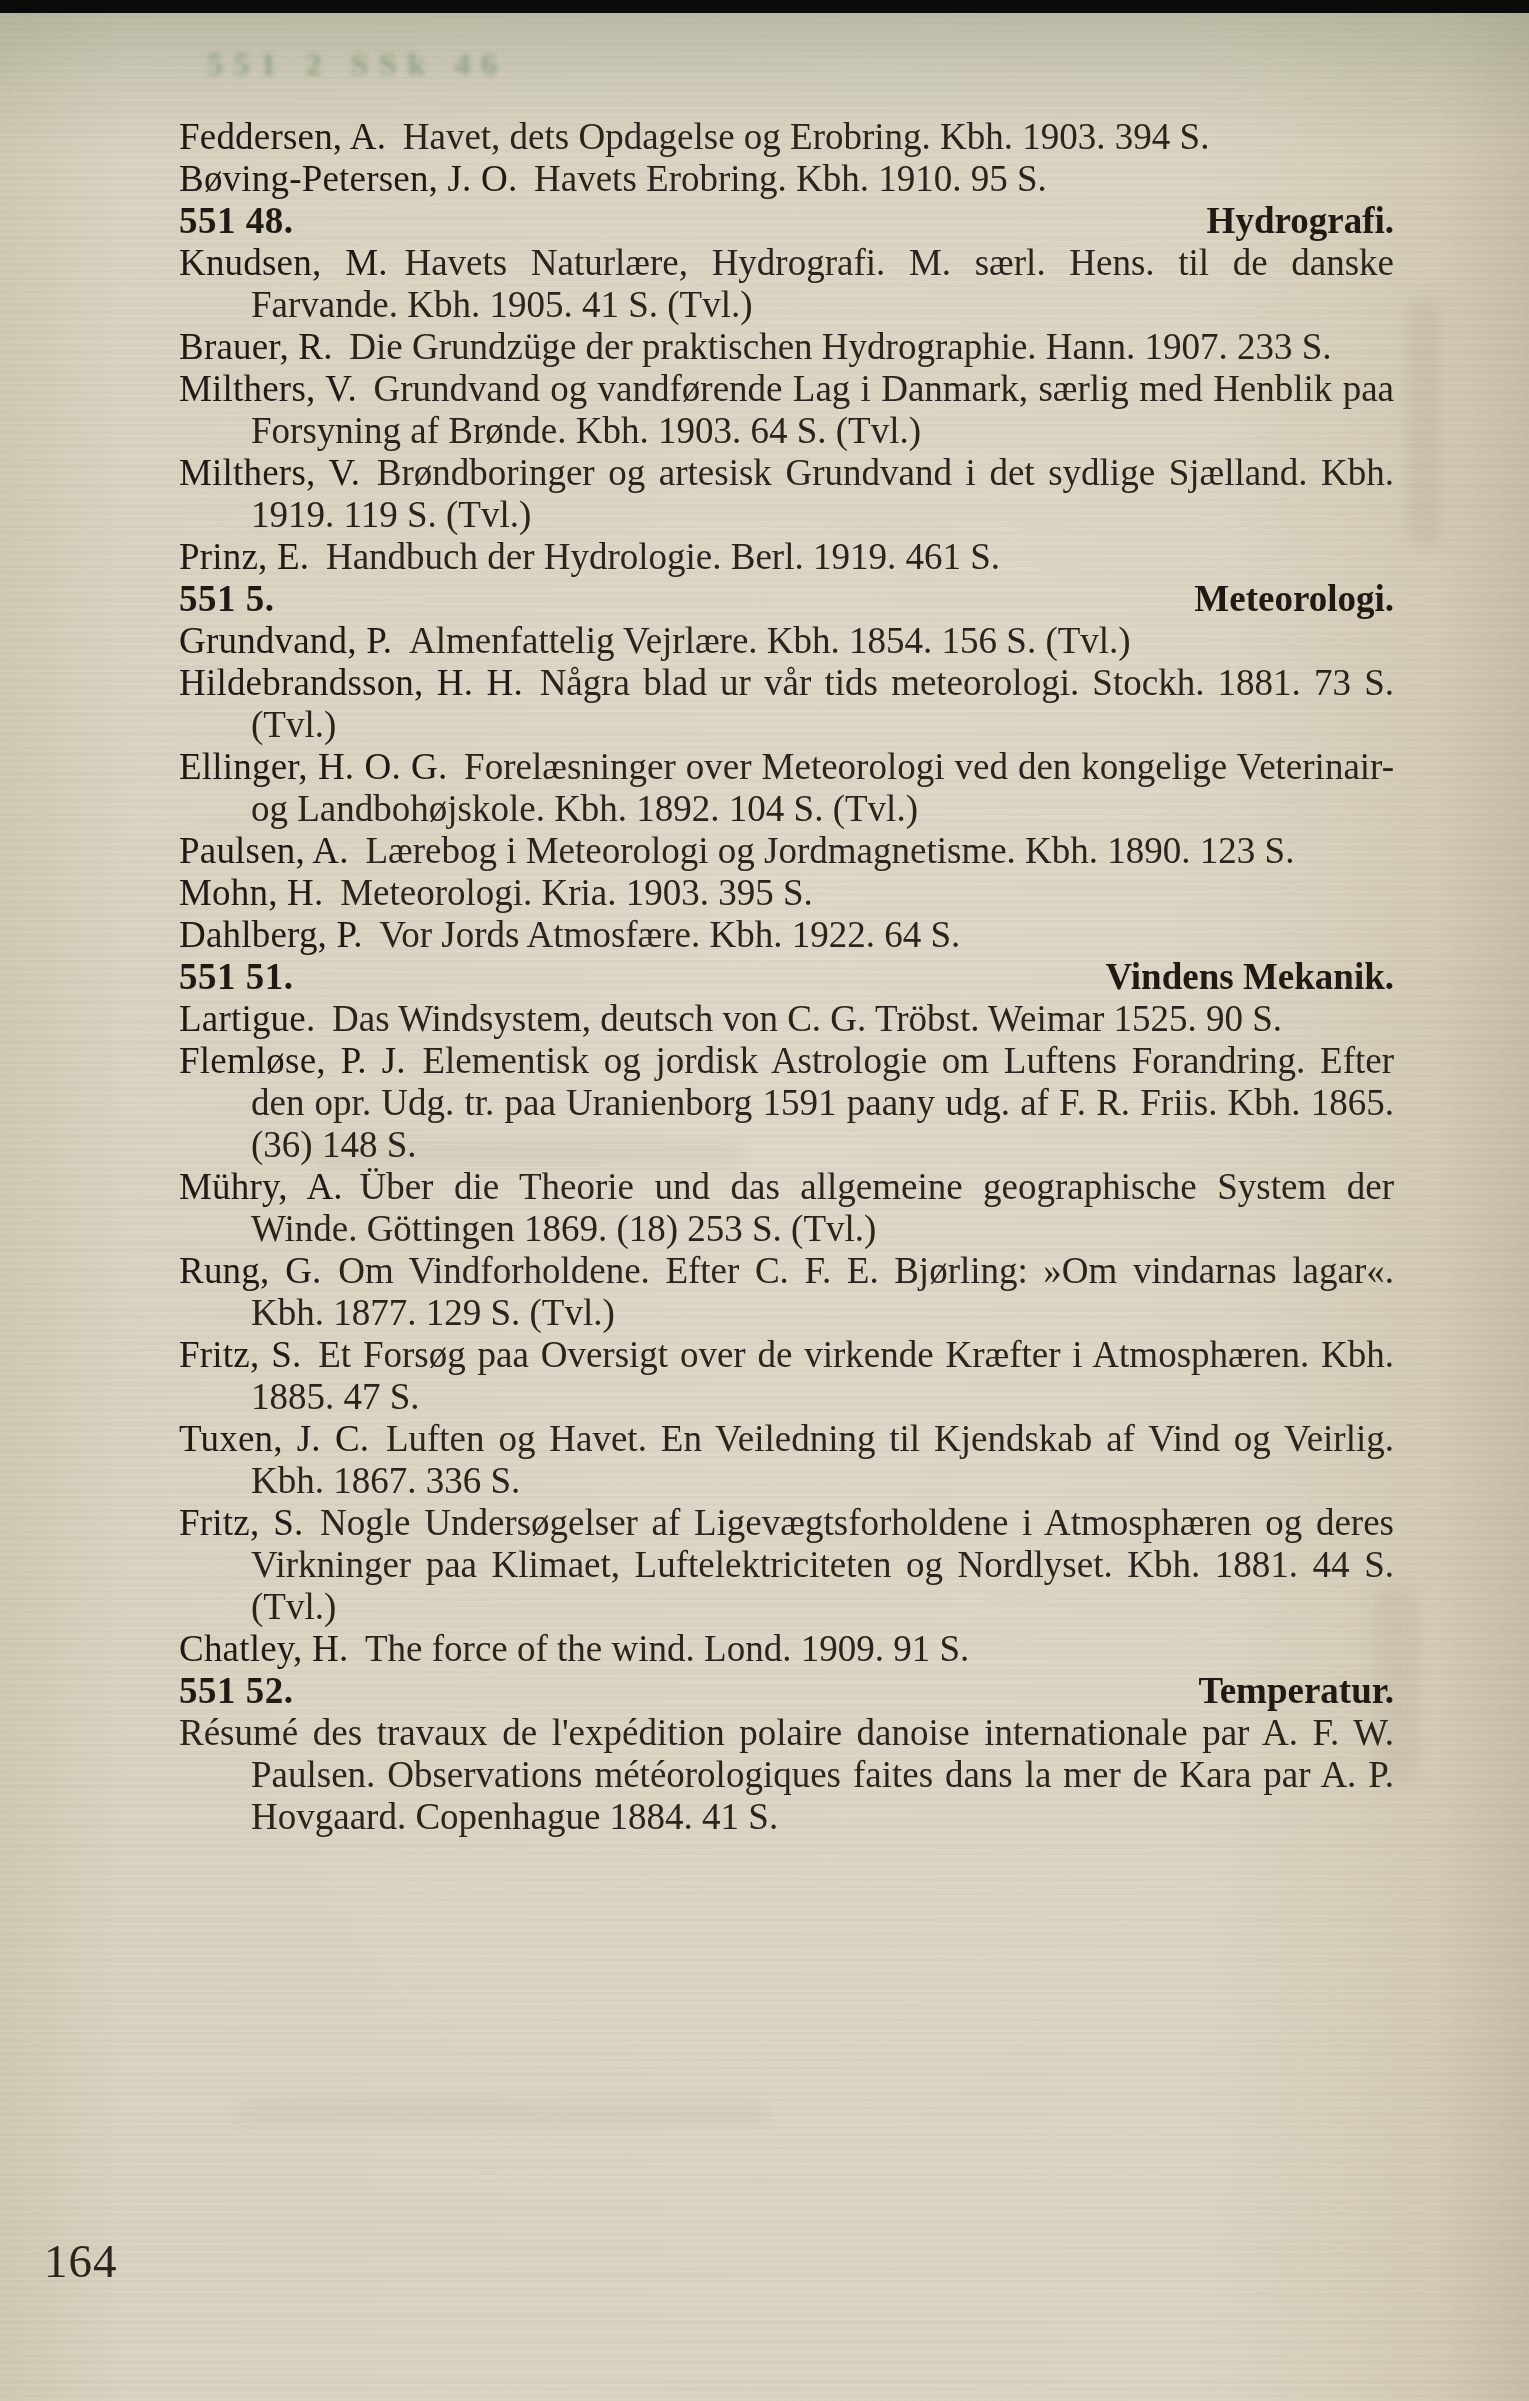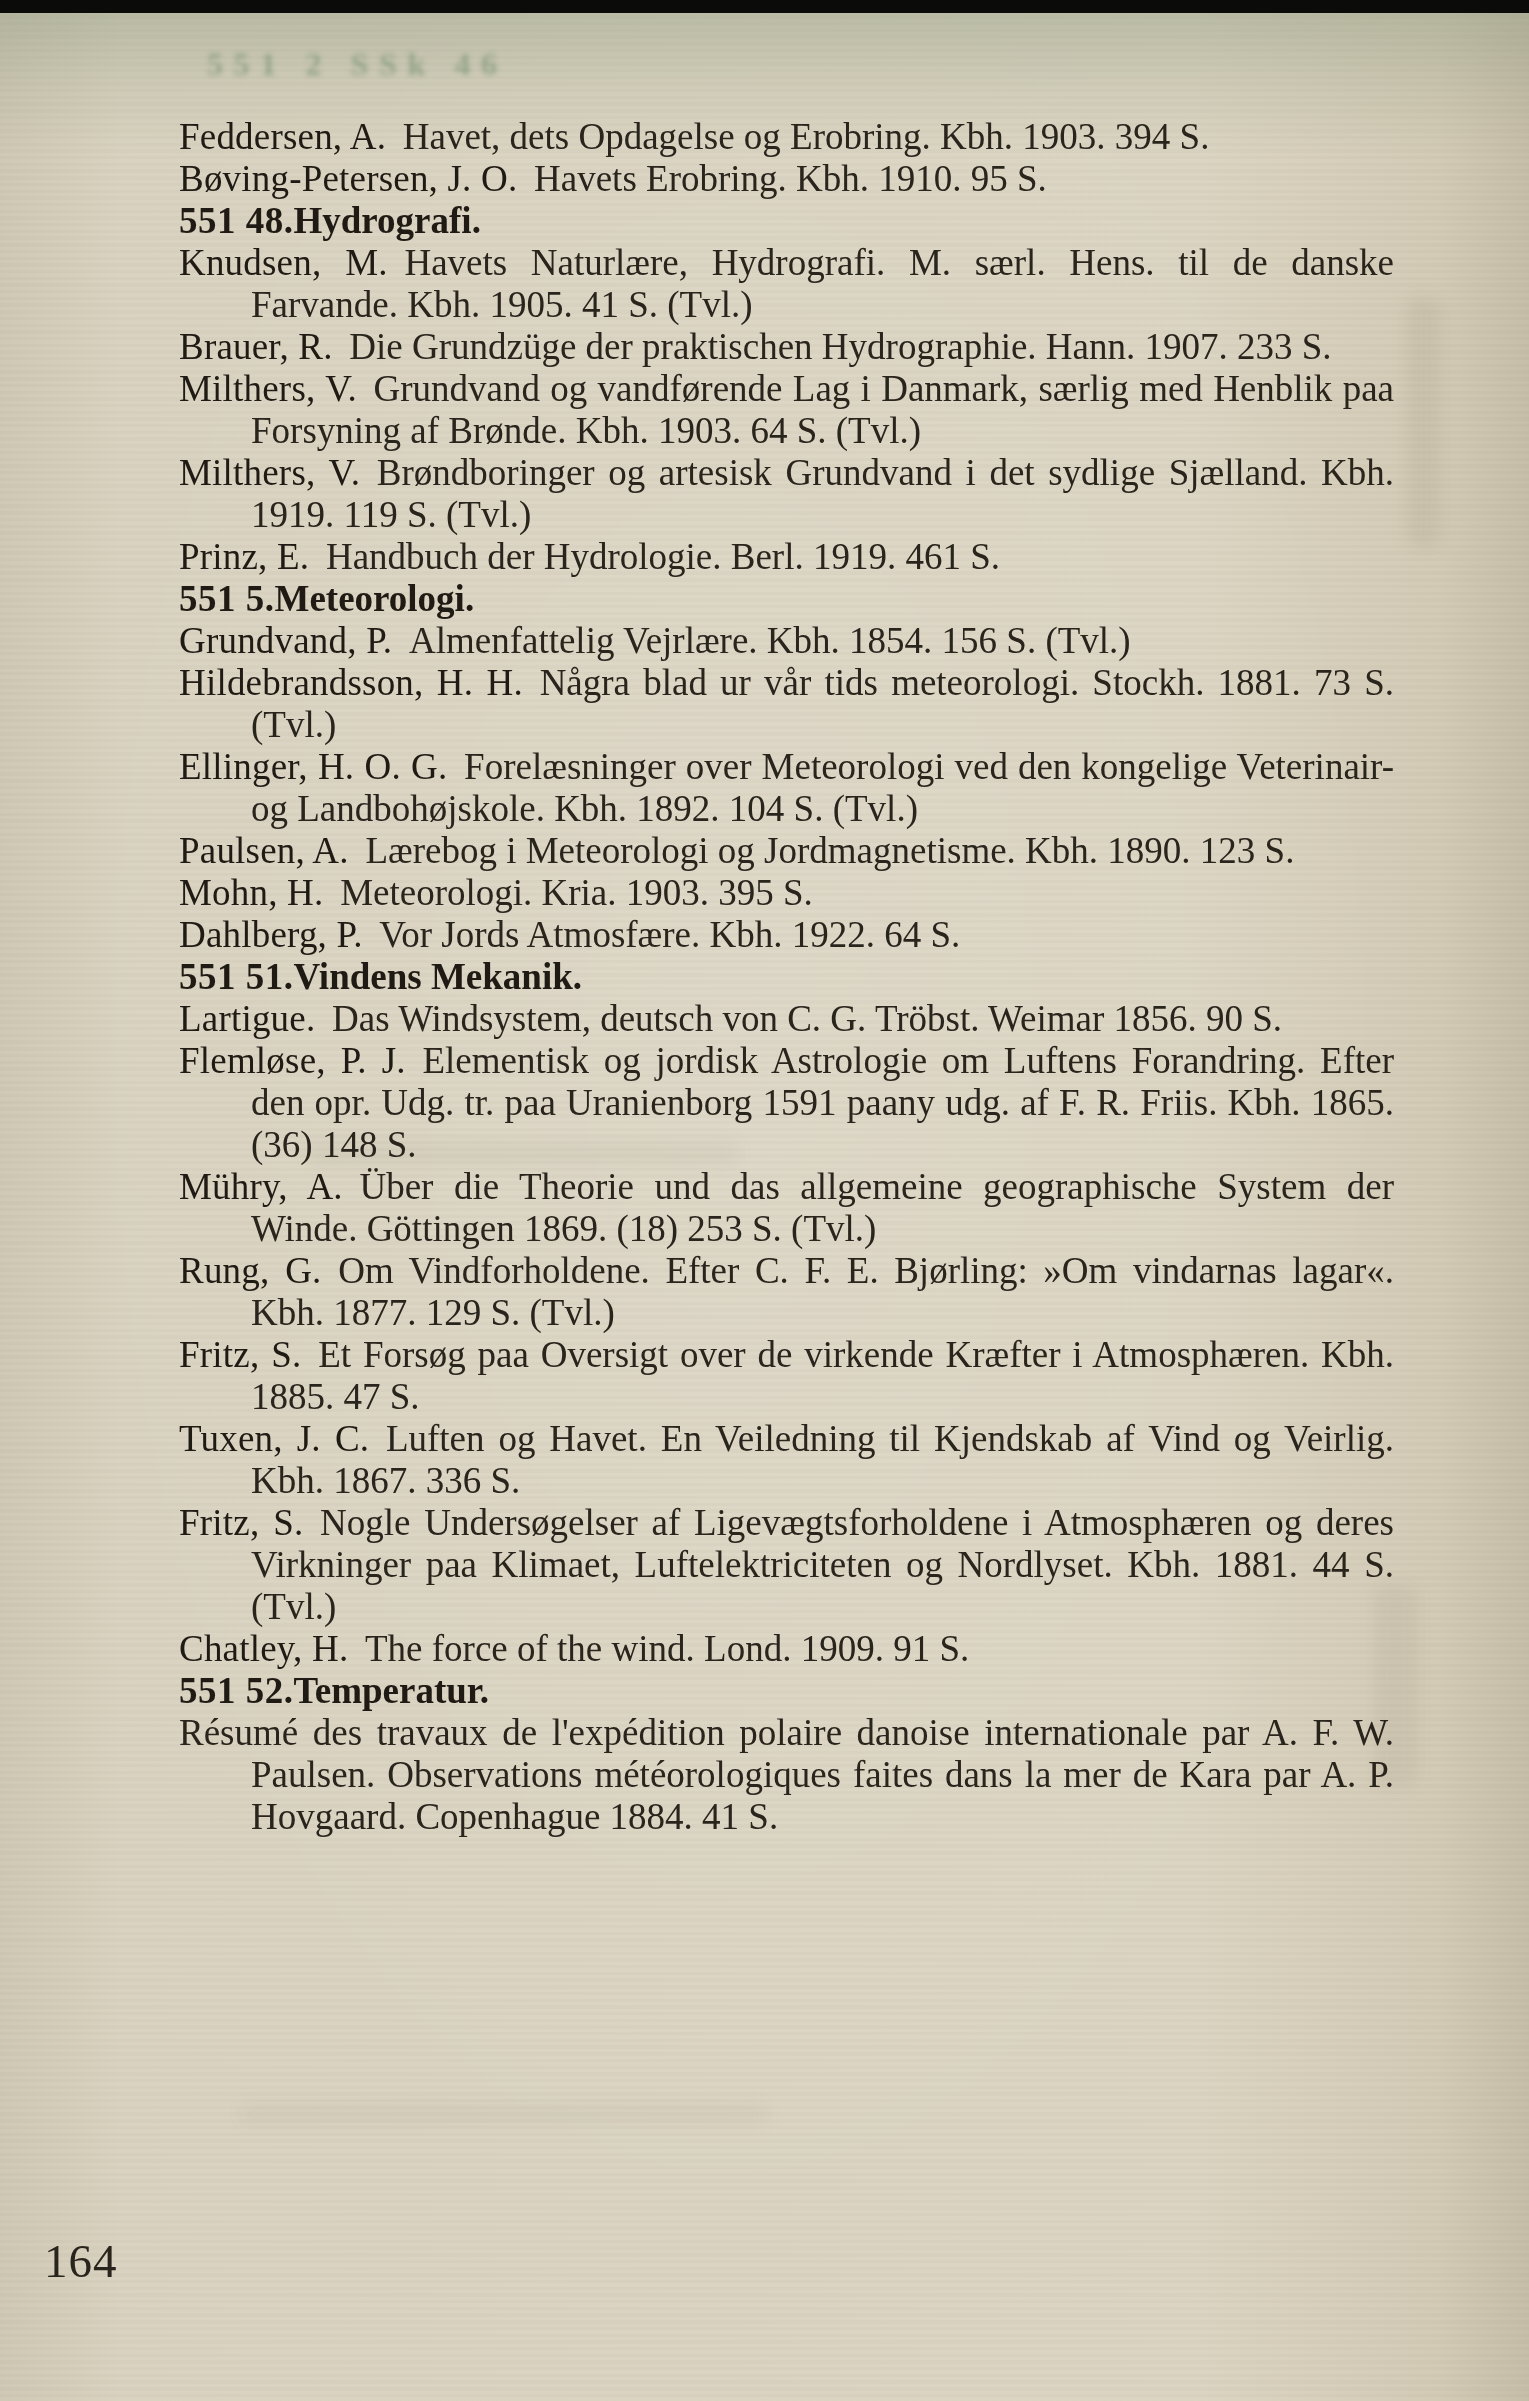--- a/index.html
+++ b/index.html
@@ -74,20 +74,21 @@
   }
   .entry .author {
     font-weight:400;
     color:#1f1a13;
     margin-right:0.45em;
     letter-spacing:0.2px;
   }
 
   .section {
     display:flex;
+    justify-content:space-between;
     font-weight:700;
     color:#1f1a13;
   }
   .section .code { letter-spacing:0.5px; }
 
   .entry-with-note { position:relative; }
   .folio-note {
     position:absolute;
     right:0; bottom:6.7px;
   }
@@ -154,21 +155,21 @@
 
     <p class="entry"><b class="author">Mohn, H.</b><span>Meteorologi.  Kria.  1903.  395 S.</span></p>
 
     <p class="entry"><b class="author">Dahlberg, P.</b><span>Vor Jords Atmosfære.  Kbh.  1922.  64 S.</span></p>
 
     <p class="section">
         <b class="code">551 51.</b>
         <b class="title">Vindens Mekanik.</b>
       </p>
 
-    <p class="entry"><b class="author">Lartigue.</b><span>Das Windsystem, deutsch von C. G. Tröbst.  Weimar 1856.  90 S.</span></p>
+    <p class="entry"><b class="author">Lartigue.</b><span>Das Windsystem, deutsch von C. G. Tröbst.  Weimar 1525.  90 S.</span></p>
 
     <p class="entry"><b class="author">Flemløse, P. J.</b><span>Elementisk og jordisk Astrologie om Luftens Forandring.  Efter den opr.  Udg. tr. paa Uranienborg 1591 paany udg. af F. R. Friis.  Kbh. 1865.  (36) 148 S.</span></p>
 
     <p class="entry"><b class="author">Mühry, A.</b><span>Über die Theorie und das allgemeine geographische System der Winde.  Göttingen 1869.  (18) 253 S.  (Tvl.)</span></p>
 
     <p class="entry"><b class="author">Rung, G.</b><span>Om Vindforholdene.  Efter C. F. E. Bjørling: »Om vindarnas lagar«.  Kbh.  1877.  129 S.  (Tvl.)</span></p>
 
     <p class="entry"><b class="author">Fritz, S.</b><span>Et Forsøg paa Oversigt over de virkende Kræfter i Atmosphæren.  Kbh.  1885.  47 S.</span></p>
 
     <p class="entry"><b class="author">Tuxen, J. C.</b><span>Luften og Havet.  En Veiledning til Kjendskab af Vind og Veirlig.  Kbh.  1867.  336 S.</span></p>

